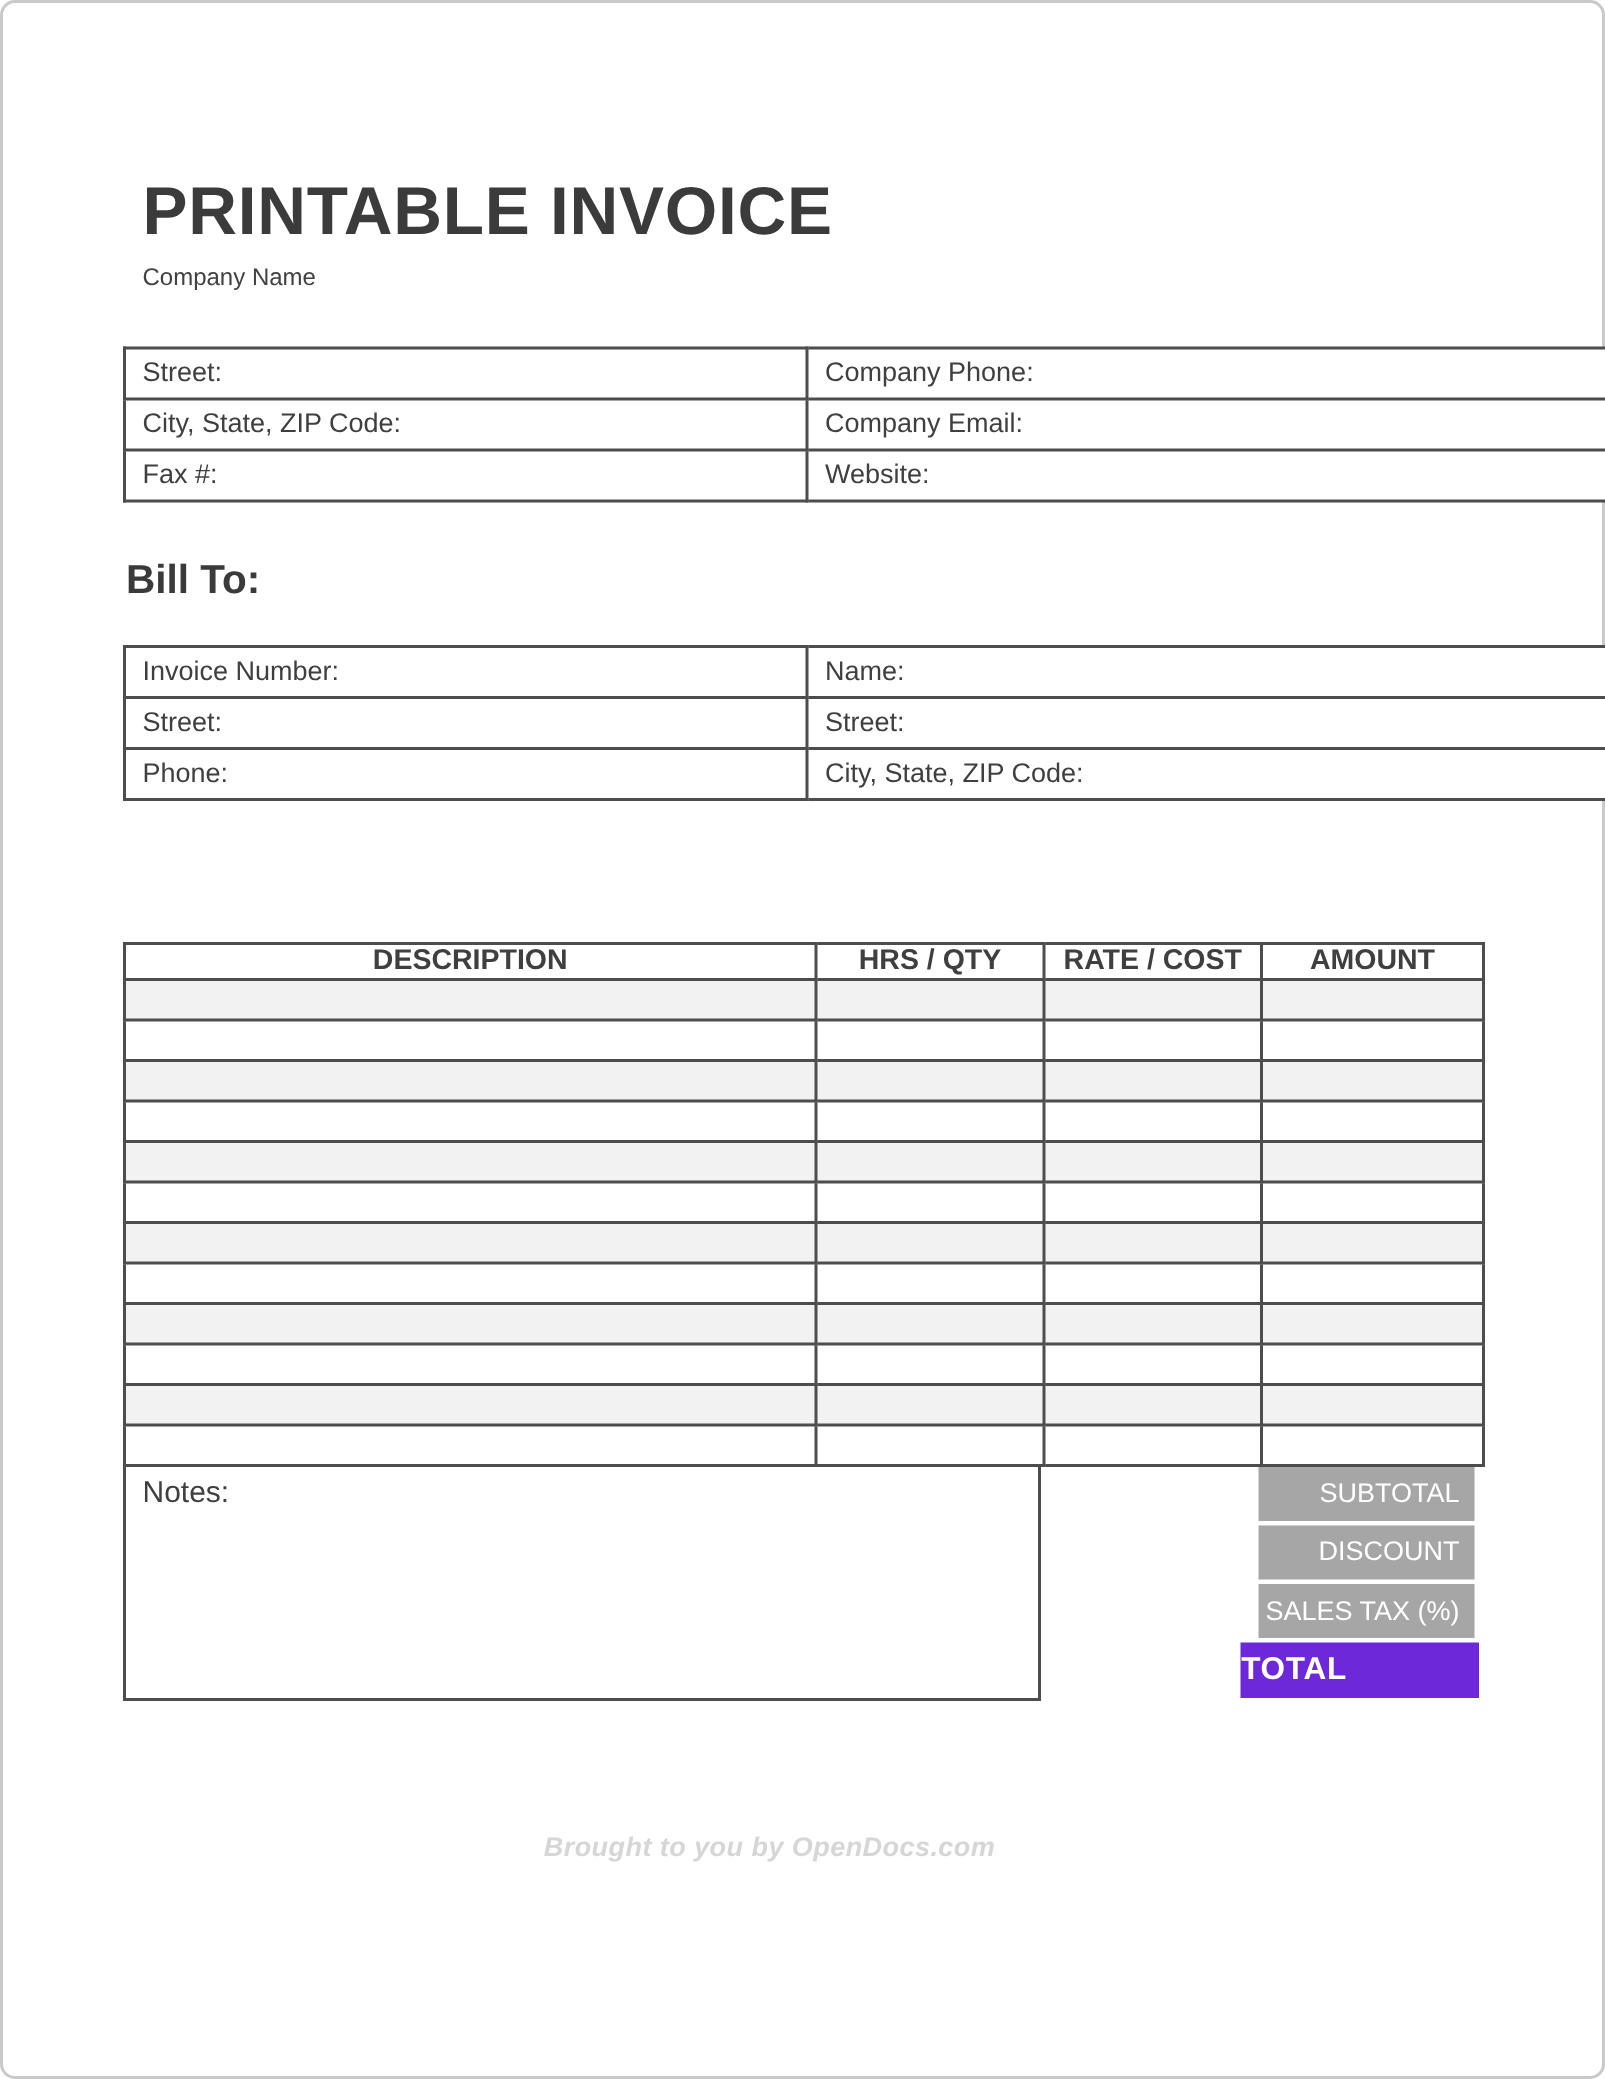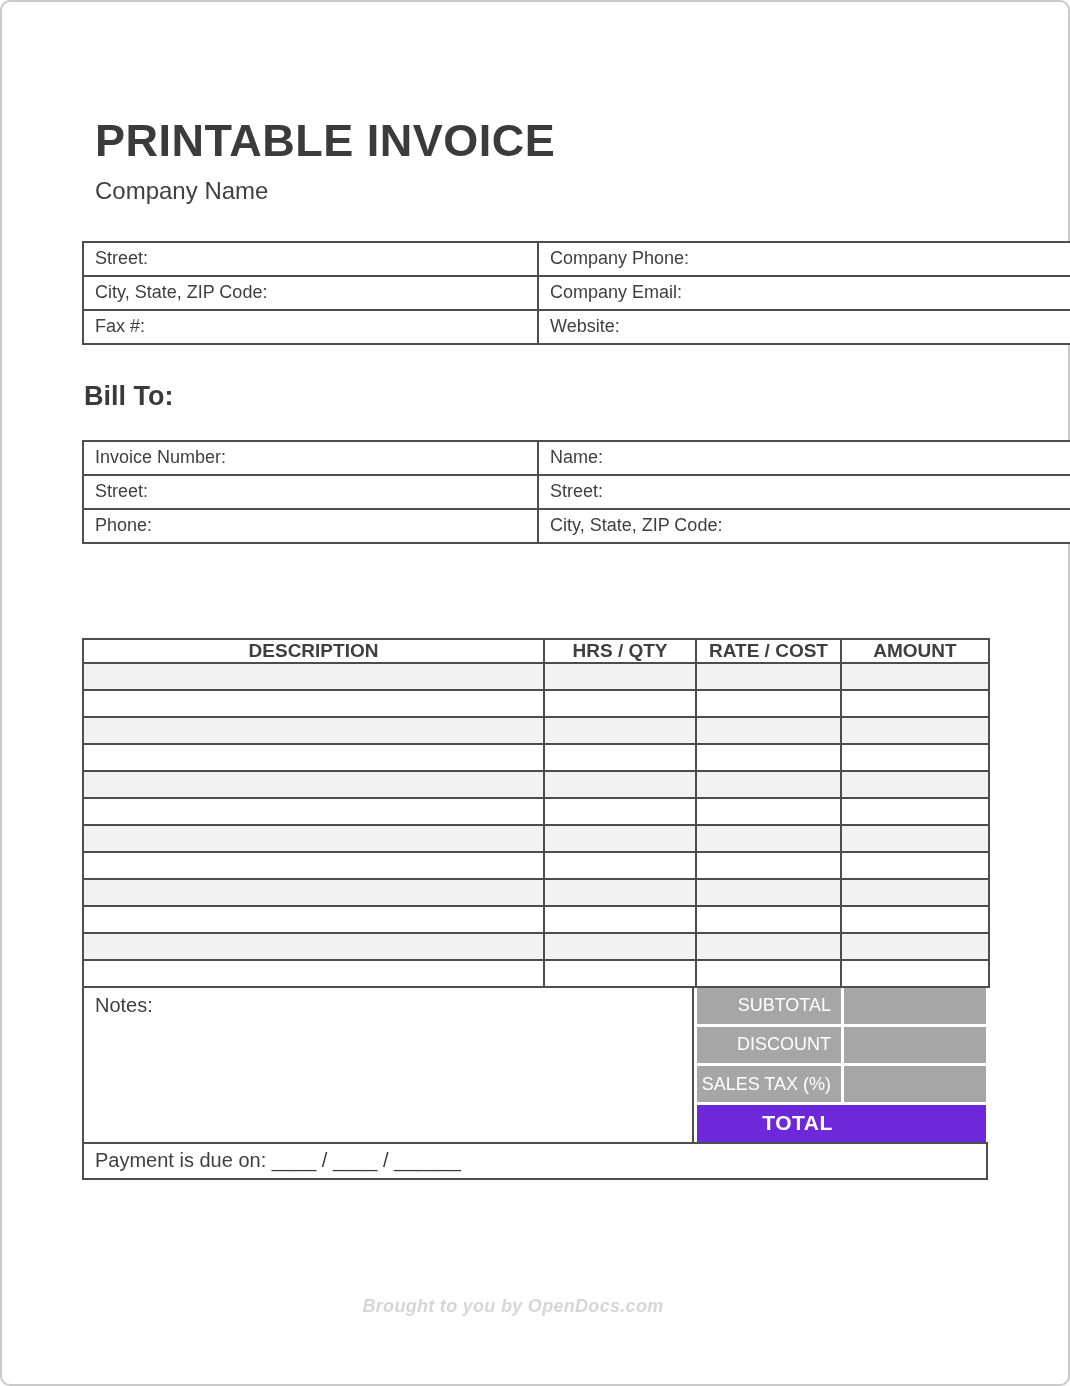--- a/index.html
+++ b/index.html
@@ -4,47 +4,47 @@
 <style>
   * { margin:0; padding:0; box-sizing:border-box; }
   html,body { width:1070px; height:1386px; background:#ffffff; }
   body { font-family:"Liberation Sans", sans-serif; position:relative; color:#3f3f3f; }
 
   .page-frame { position:absolute; inset:0; border:2px solid #c9c9c9; border-radius:10px; pointer-events:none; }
 
   .content { position:absolute; left:82px; top:0; width:906px; }
 
   .doc-title { margin-top:112px; margin-left:13px; font-size:45px; font-weight:700; color:#3b3b3b; letter-spacing:0.5px; line-height:1.3; }
-  .company-name { margin-top:6px; margin-left:13px; font-size:24px; color:#414141; }
+  .company-name { margin-top:6px; margin-left:13px; font-size:16px; color:#414141; }
 
   table.info { border-collapse:collapse; width:1035px; table-layout:fixed; }
   table.info td { border:2px solid #4d4d4d; height:34px; padding-left:11px; font-size:18px; color:#3f3f3f; background:#ffffff; }
   .company-table { margin-top:36px; }
   .billto-table { margin-top:28px;padding-left:12px; }
   .billto-table td { height:38px; font-size:19px; }
   col.half-l { width:455px; }
 
   .billto-heading { margin-top:36px; margin-left:2px; font-size:27px; font-weight:700; color:#3a3a3a; }
 
   table.items { border-collapse:collapse; width:906px; table-layout:fixed; margin-top:94px; }
   table.items th { border:2px solid #4d4d4d; height:17px; font-size:19px; font-weight:700; color:#3f3f3f; text-align:center; background:#ffffff; }
   table.items td { border:2px solid #4d4d4d; height:27px; background:#ffffff; }
   table.items tr.shaded td { background:#f2f2f2; }
 
   .notes-totals { display:flex; width:906px; height:158px; margin-top:-2px; }
   .notes-box { width:612px; border:2px solid #4d4d4d; padding:6px 10px 16px 11px; font-size:20px; color:#3f3f3f; background:#ffffff; }
-  .totals { width:294px; display:flex; flex-direction:column; gap:3px; padding:2px 2px 2px 3px; }
+  .totals { width:294px; display:flex; flex-direction:column; gap:3px; padding:2px 2px 2px 3px;align-items:flex-end; }
   .trow { display:flex; gap:3px; flex:1; }
   .tlabel { width:144px; background:#a6a6a6; color:#ffffff; font-size:18px; display:flex; align-items:center; justify-content:flex-end; padding-right:10px; white-space:nowrap; }
   .tvalue { flex:1; background:#a6a6a6; }
   .total-bar { flex:1; background:#6d28d9; color:#ffffff; font-size:21px; font-weight:700; display:flex; align-items:center; justify-content:center; padding-right:88px; letter-spacing:0.5px; }
 
   .payment-row { width:906px; height:38px; margin-top:-2px; border:2px solid #4d4d4d; display:flex; align-items:center; padding-left:11px; font-size:20px; color:#3f3f3f; background:#ffffff; }
 
-  .footer-note { position:absolute; top:1296px; left:0; width:1026px; text-align:center; font-size:18px; font-style:italic; font-weight:600; color:#d6d6d6; letter-spacing:0.3px; }
+  .footer-note { position:absolute; top:1221px; left:0; width:1026px; text-align:center; font-size:18px; font-style:italic; font-weight:600; color:#d6d6d6; letter-spacing:0.3px; }
 </style>
 </head>
 <body>
 
 <div class="page-frame"></div>
 
 <div class="content">
 
   <div class="doc-title">PRINTABLE INVOICE</div>
   <div class="company-name">Company Name</div>
@@ -200,19 +200,16 @@
       <div class="trow">
         <div class="tlabel">SALES TAX (%)</div>
         <div class="tvalue"></div>
       </div>
       <div class="trow">
         <div class="total-bar">TOTAL</div>
       </div>
     </div>
   </div>
 
-  <div class="payment-row">
-    <span>Payment is due on: ____ / ____ / ______</span>
-  </div>
 
 </div>
 
 <div class="footer-note">Brought to you by OpenDocs.com</div>
 
 </body></html>

